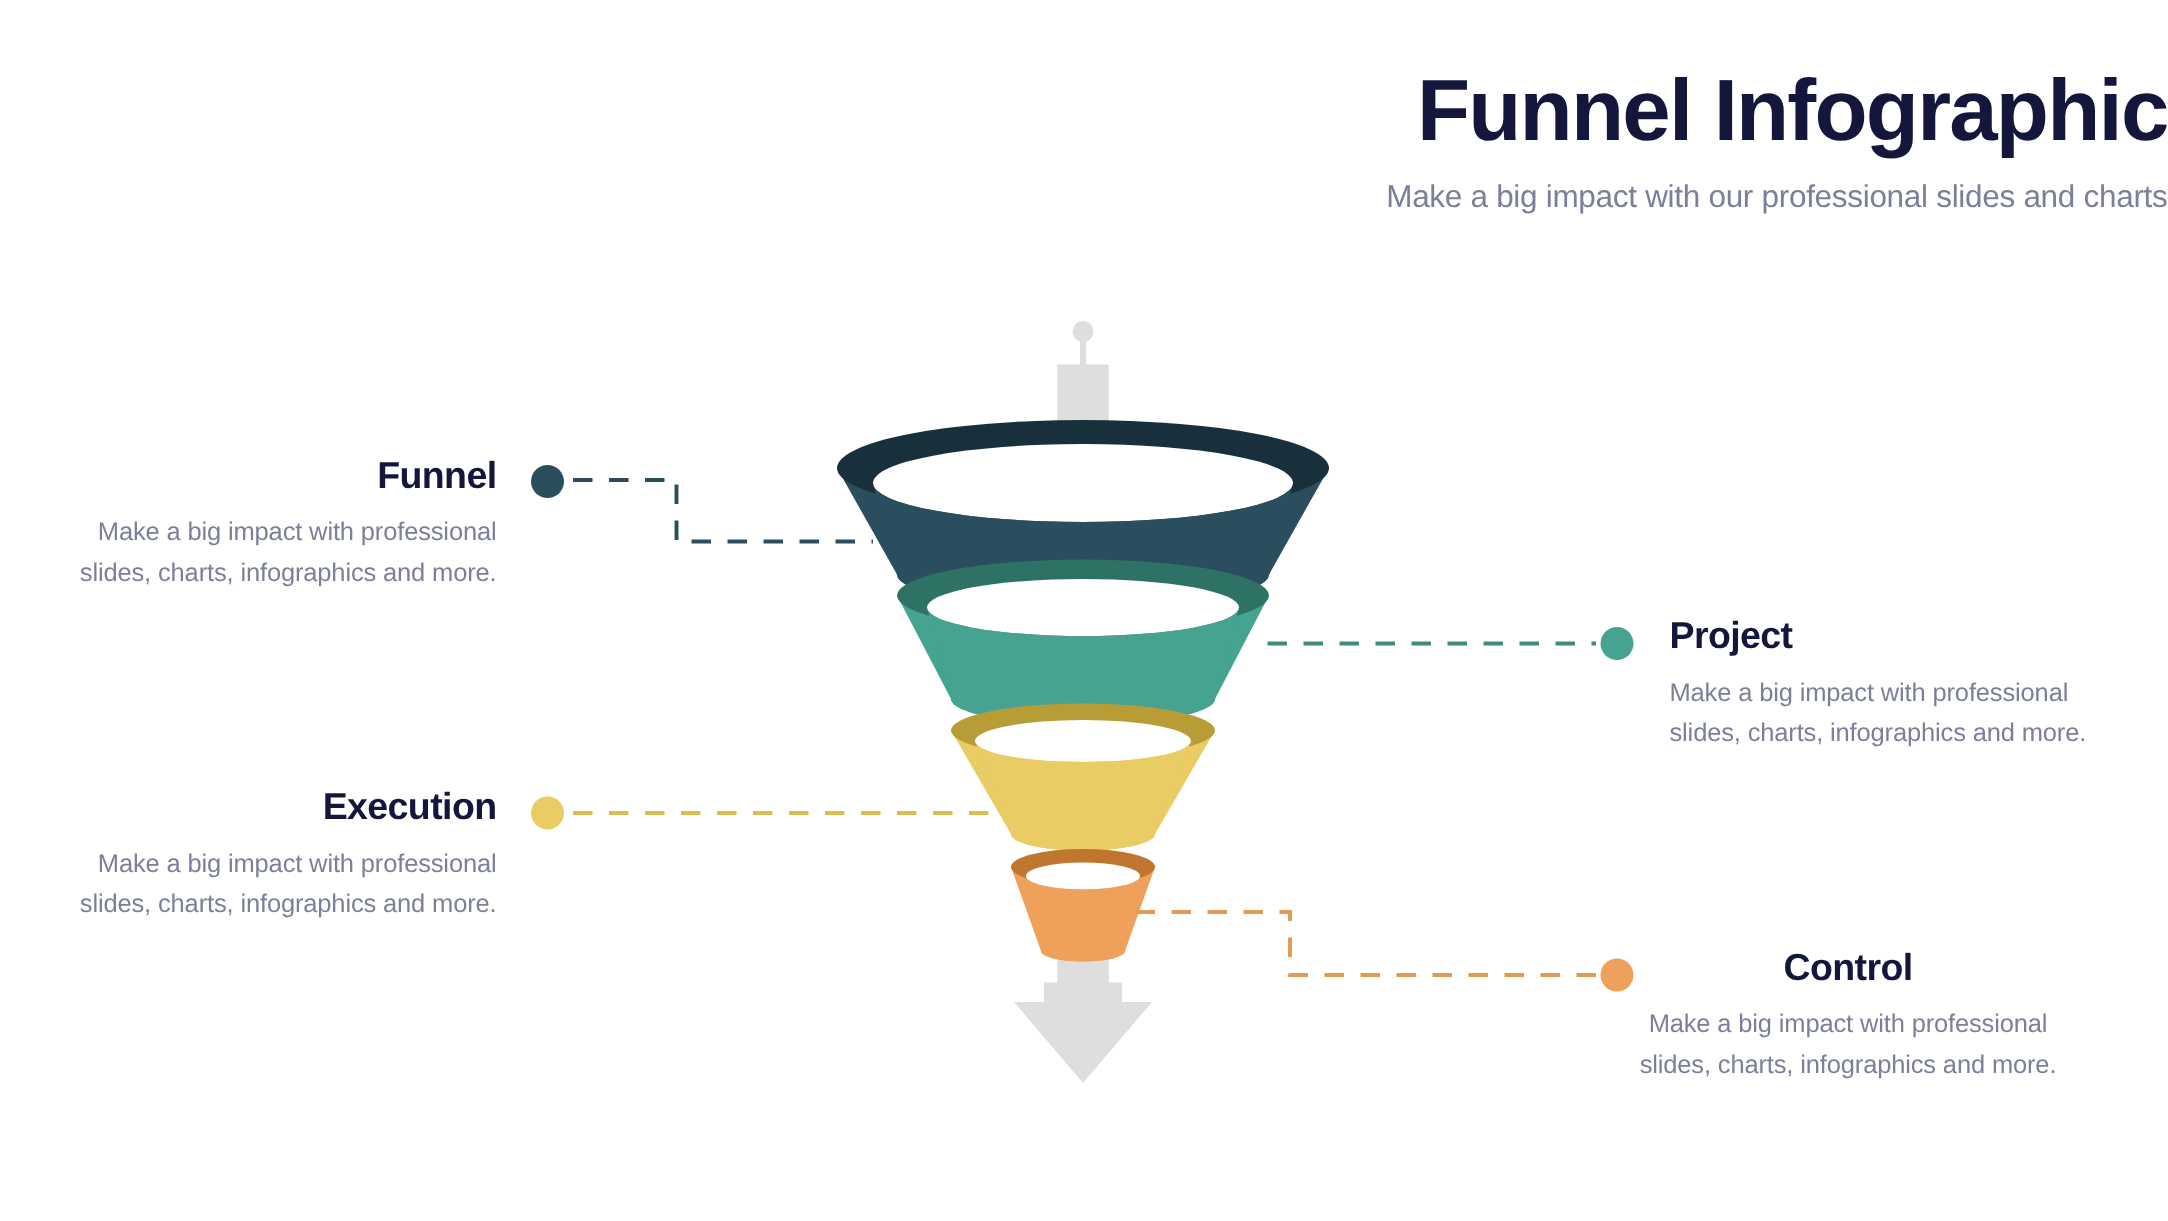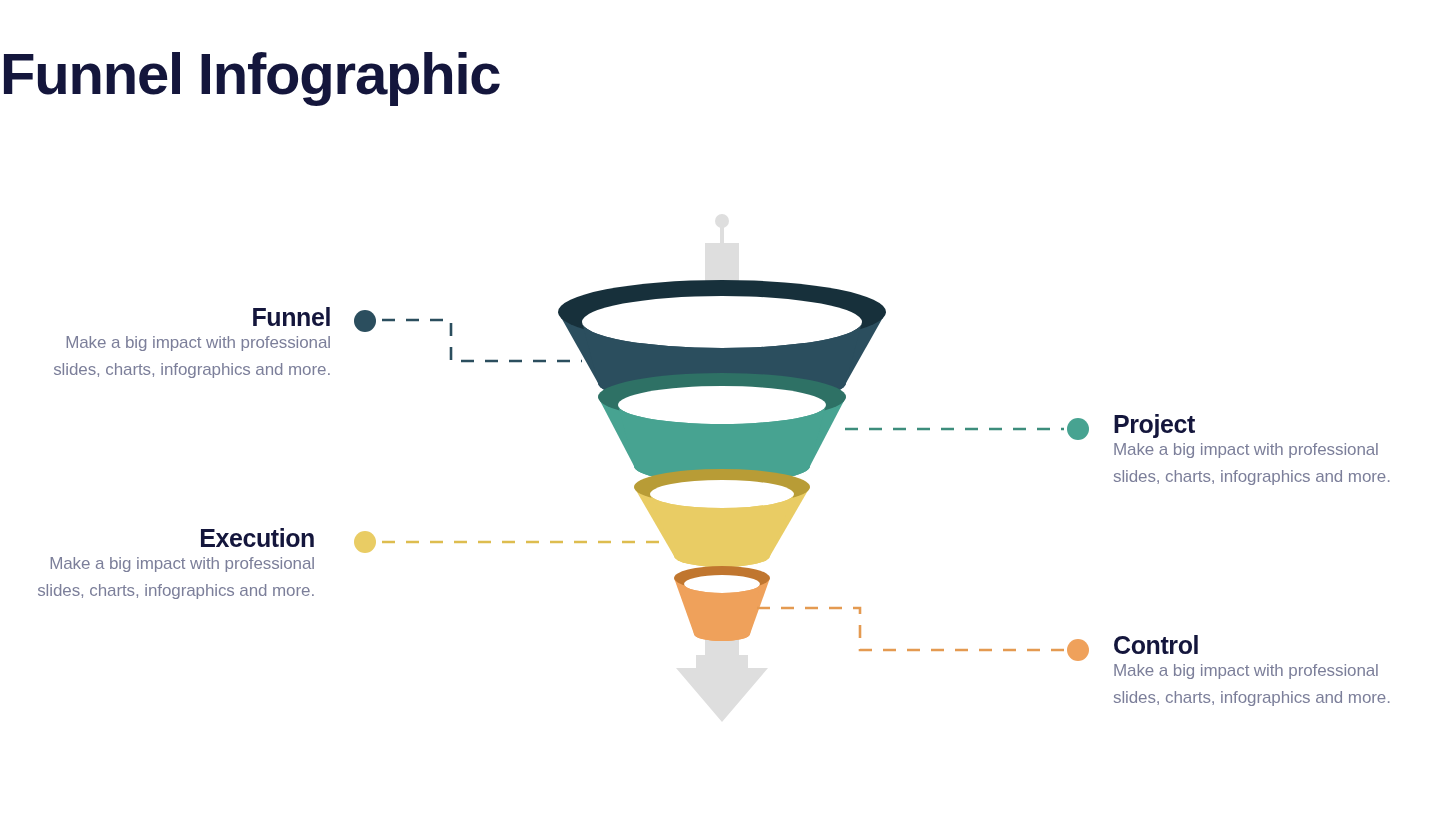--- a/index.html
+++ b/index.html
@@ -19,21 +19,21 @@
     background: #ffffff;
     overflow: hidden;
   }
 
   
   #header {
     position: absolute;
     top: 44px;
     left: 0;
     width: 1445px;
-    text-align: left;
+    text-align: right;
   }
   #title {
     font-size: 58px;
     font-weight: bold;
     color: #14163c;
     letter-spacing: -1.2px;
     line-height: 1.05;
     margin: 0;
   }
   #subtitle {
@@ -67,50 +67,52 @@
     font-weight: bold;
     color: #14163c;
     letter-spacing: -0.4px;
     line-height: 1;
     white-space: nowrap;
   }
   .callout-body {
     font-size: 17px;
     color: #7c7f9a;
     line-height: 1.58;
+    margin-top: 12px;
     letter-spacing: -0.1px;
   }
 
   .callout.left .callout-title  { padding-right: 0; }
 
   
   .dot {
     position: absolute;
     width: 22px;
     height: 22px;
     border-radius: 50%;
   }
 
   #callout-project   { left: 31px;   top: 305px; }
-  #callout-execution { left: 15px;   top: 526px; }
+  #callout-execution { left: 31px;   top: 526px; }
   #callout-planning  { left: 1113px; top: 412px; }
-  #callout-control   { left: 1113px; top: 633px; }
+  #callout-control   { left: 1082px; top: 633px; text-align: center; }
 
   #dot-project   { left: 354px;  top: 310px; }
   #dot-execution { left: 354px;  top: 531px; }
   #dot-planning  { left: 1067px; top: 418px; }
   #dot-control   { left: 1067px; top: 639px; }
 </style>
 </head>
 <body>
 
 <div id="slide">
 
   <div id="header">
     <div id="title">Funnel Infographic</div>
+    <div id="subtitle">Make a big impact with our professional slides and charts</div>
   </div>
 
   <svg id="funnel-stage" viewBox="0 0 1445 814" width="1445" height="814" xmlns="http://www.w3.org/2000/svg">
 
     <g>
       <circle cx="722" cy="221" r="7" fill="#dedede"></circle>
       <rect x="720" y="226" width="4" height="24" fill="#dedede"></rect>
 
       <path d="M705 243 L722 260 L739 243 L739 700 L705 700 Z" fill="#dedede"></path>
       <rect x="705" y="243" width="34" height="420" fill="#dedede"></rect>

